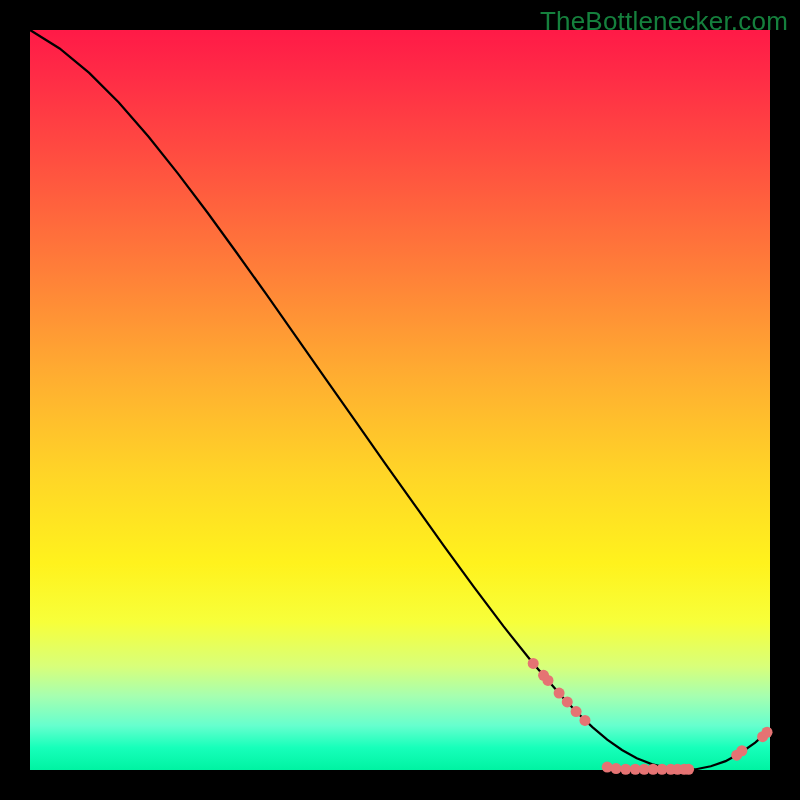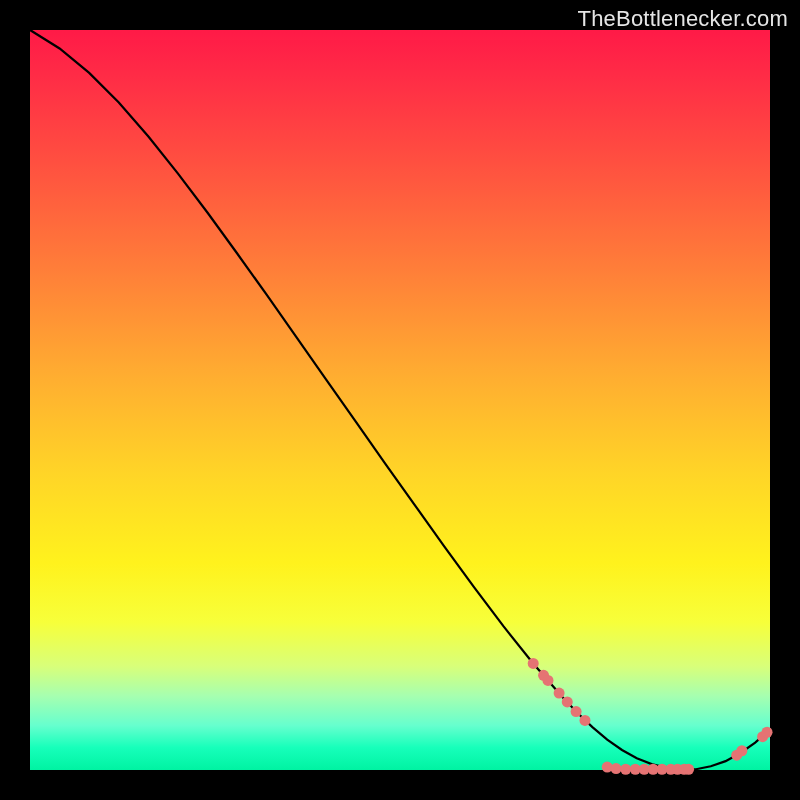--- a/index.html
+++ b/index.html
@@ -14,22 +14,22 @@
   .frame {
     position: relative;
     width: 800px;
     height: 800px;
     background: #000;
   }
   .watermark {
     position: absolute;
     top: 6px;
     right: 12px;
-    color: #e5e5e5;
-    font-size: 22px;
+    color: #15803d;
+    font-size: 26px;
     font-weight: 500;
     letter-spacing: 0.2px;
     z-index: 10;
   }
   .plot {
     position: absolute;
     left: 30px;
     top: 30px;
     width: 740px;
     height: 740px;

